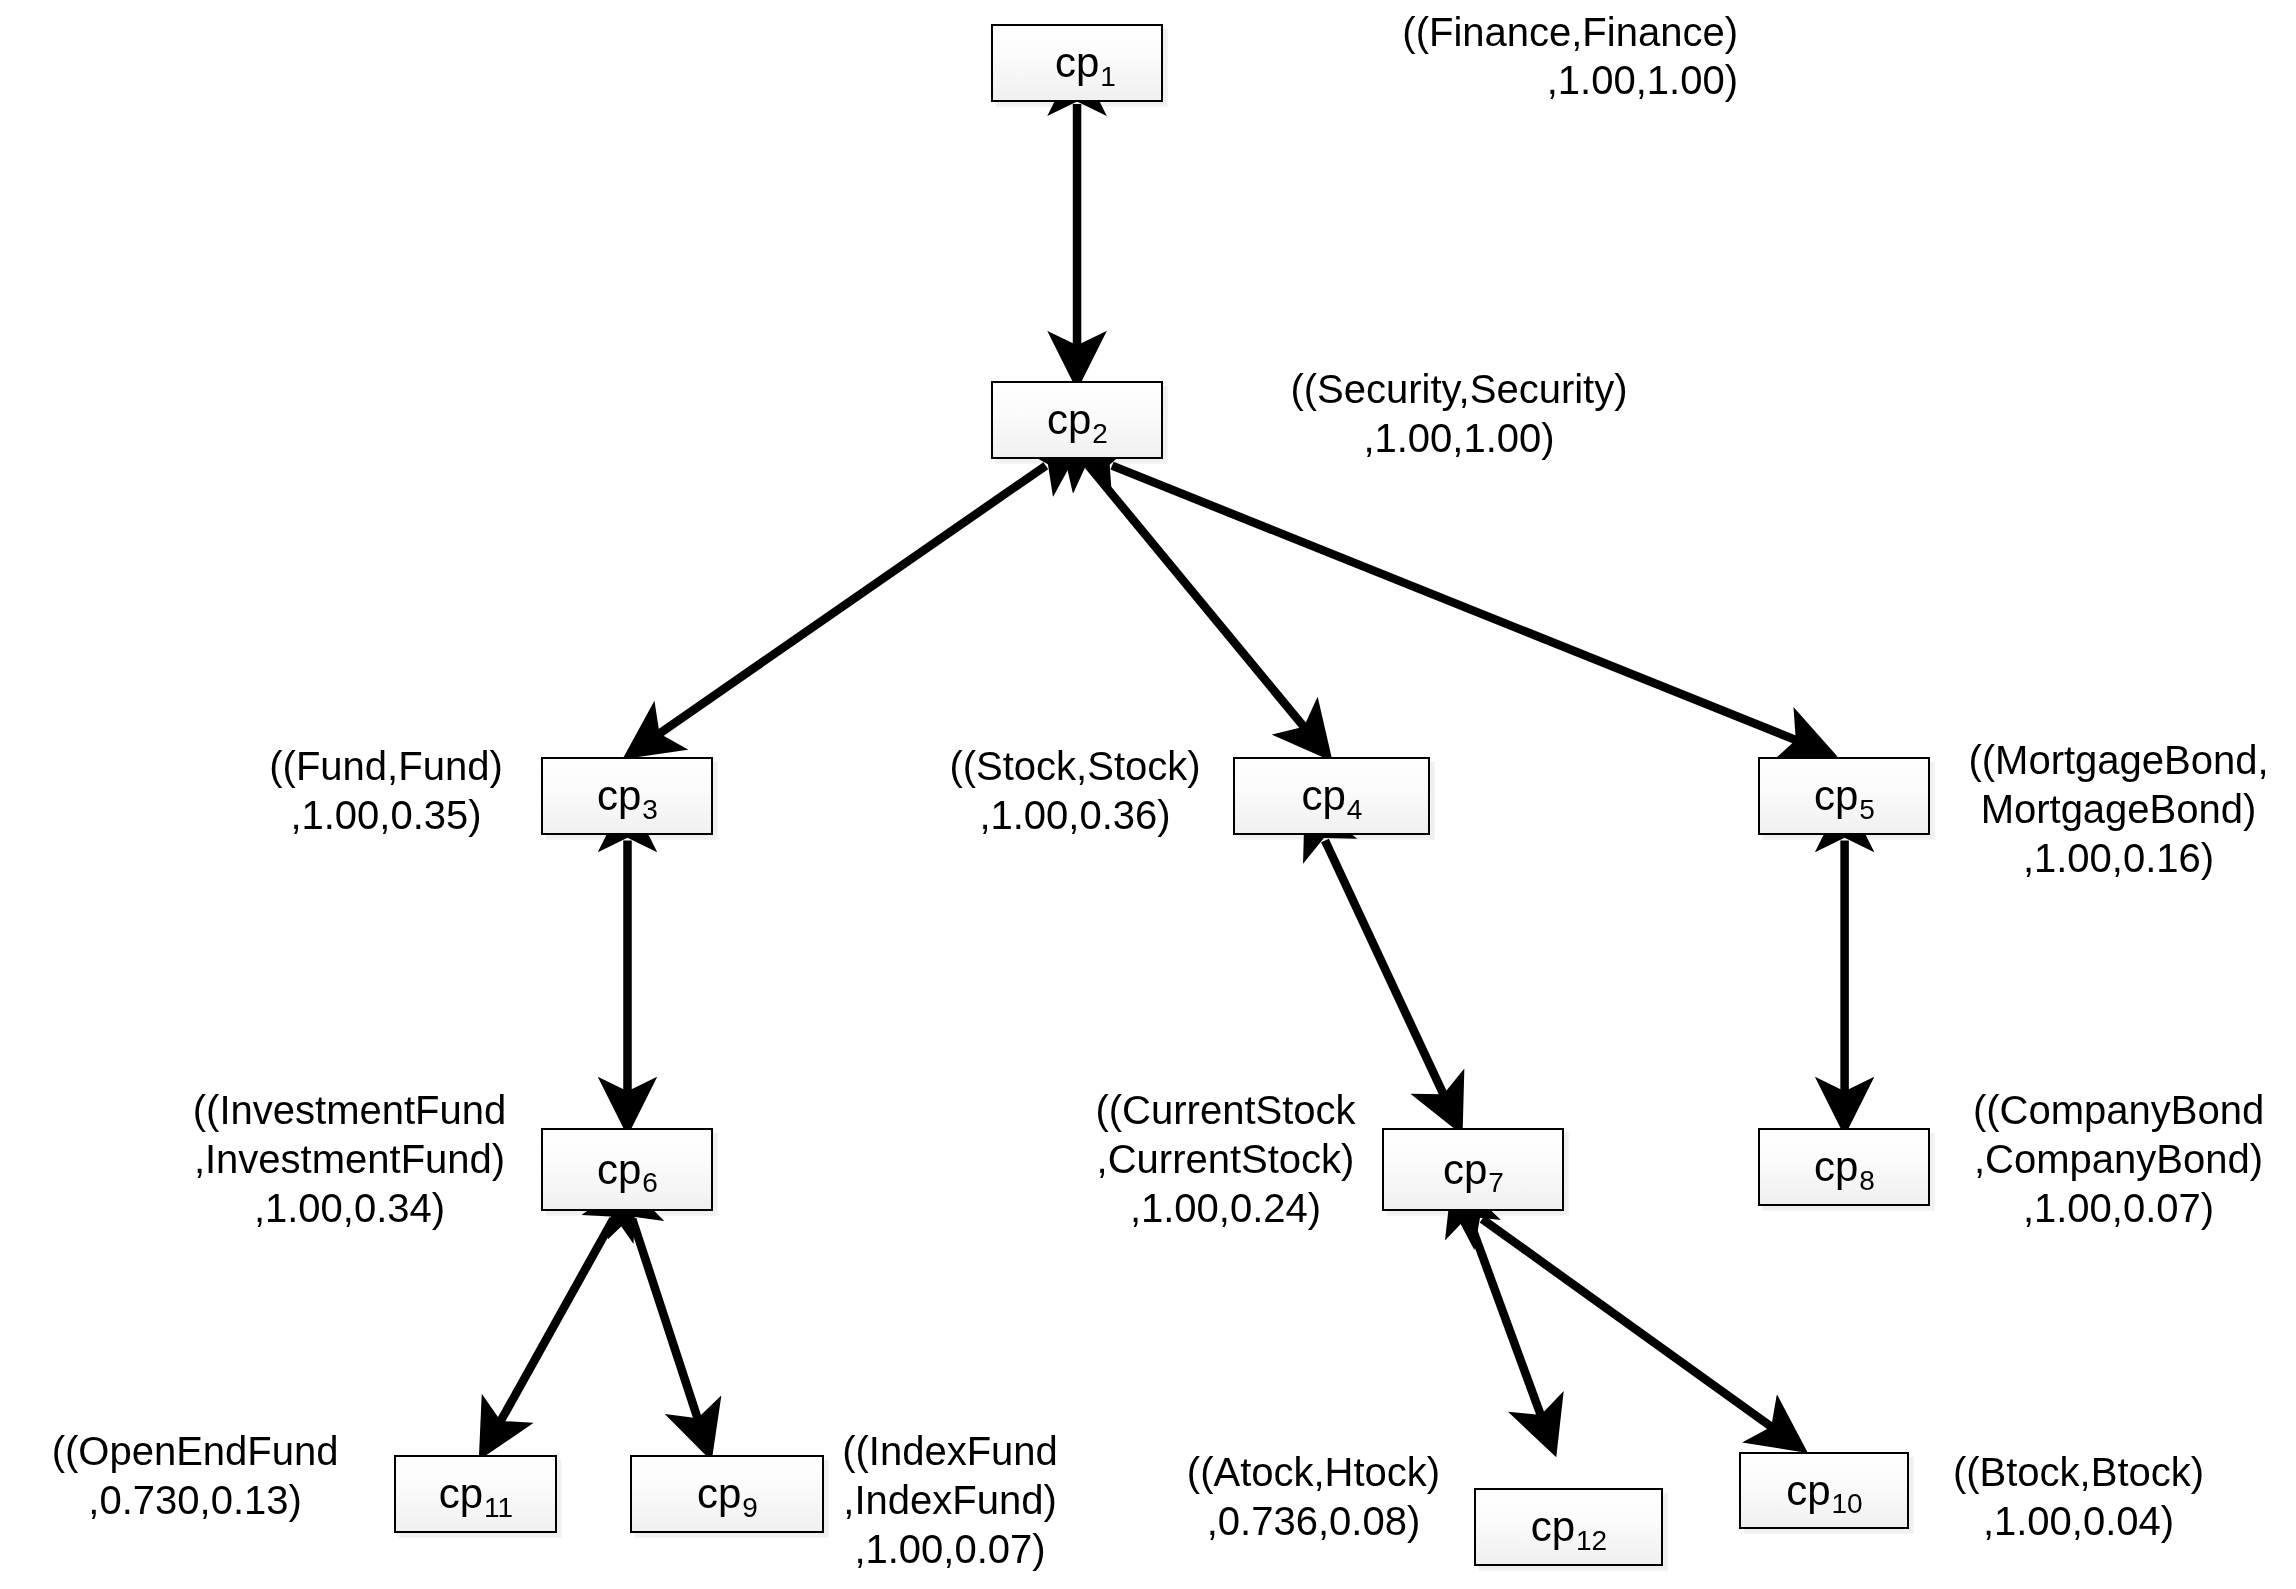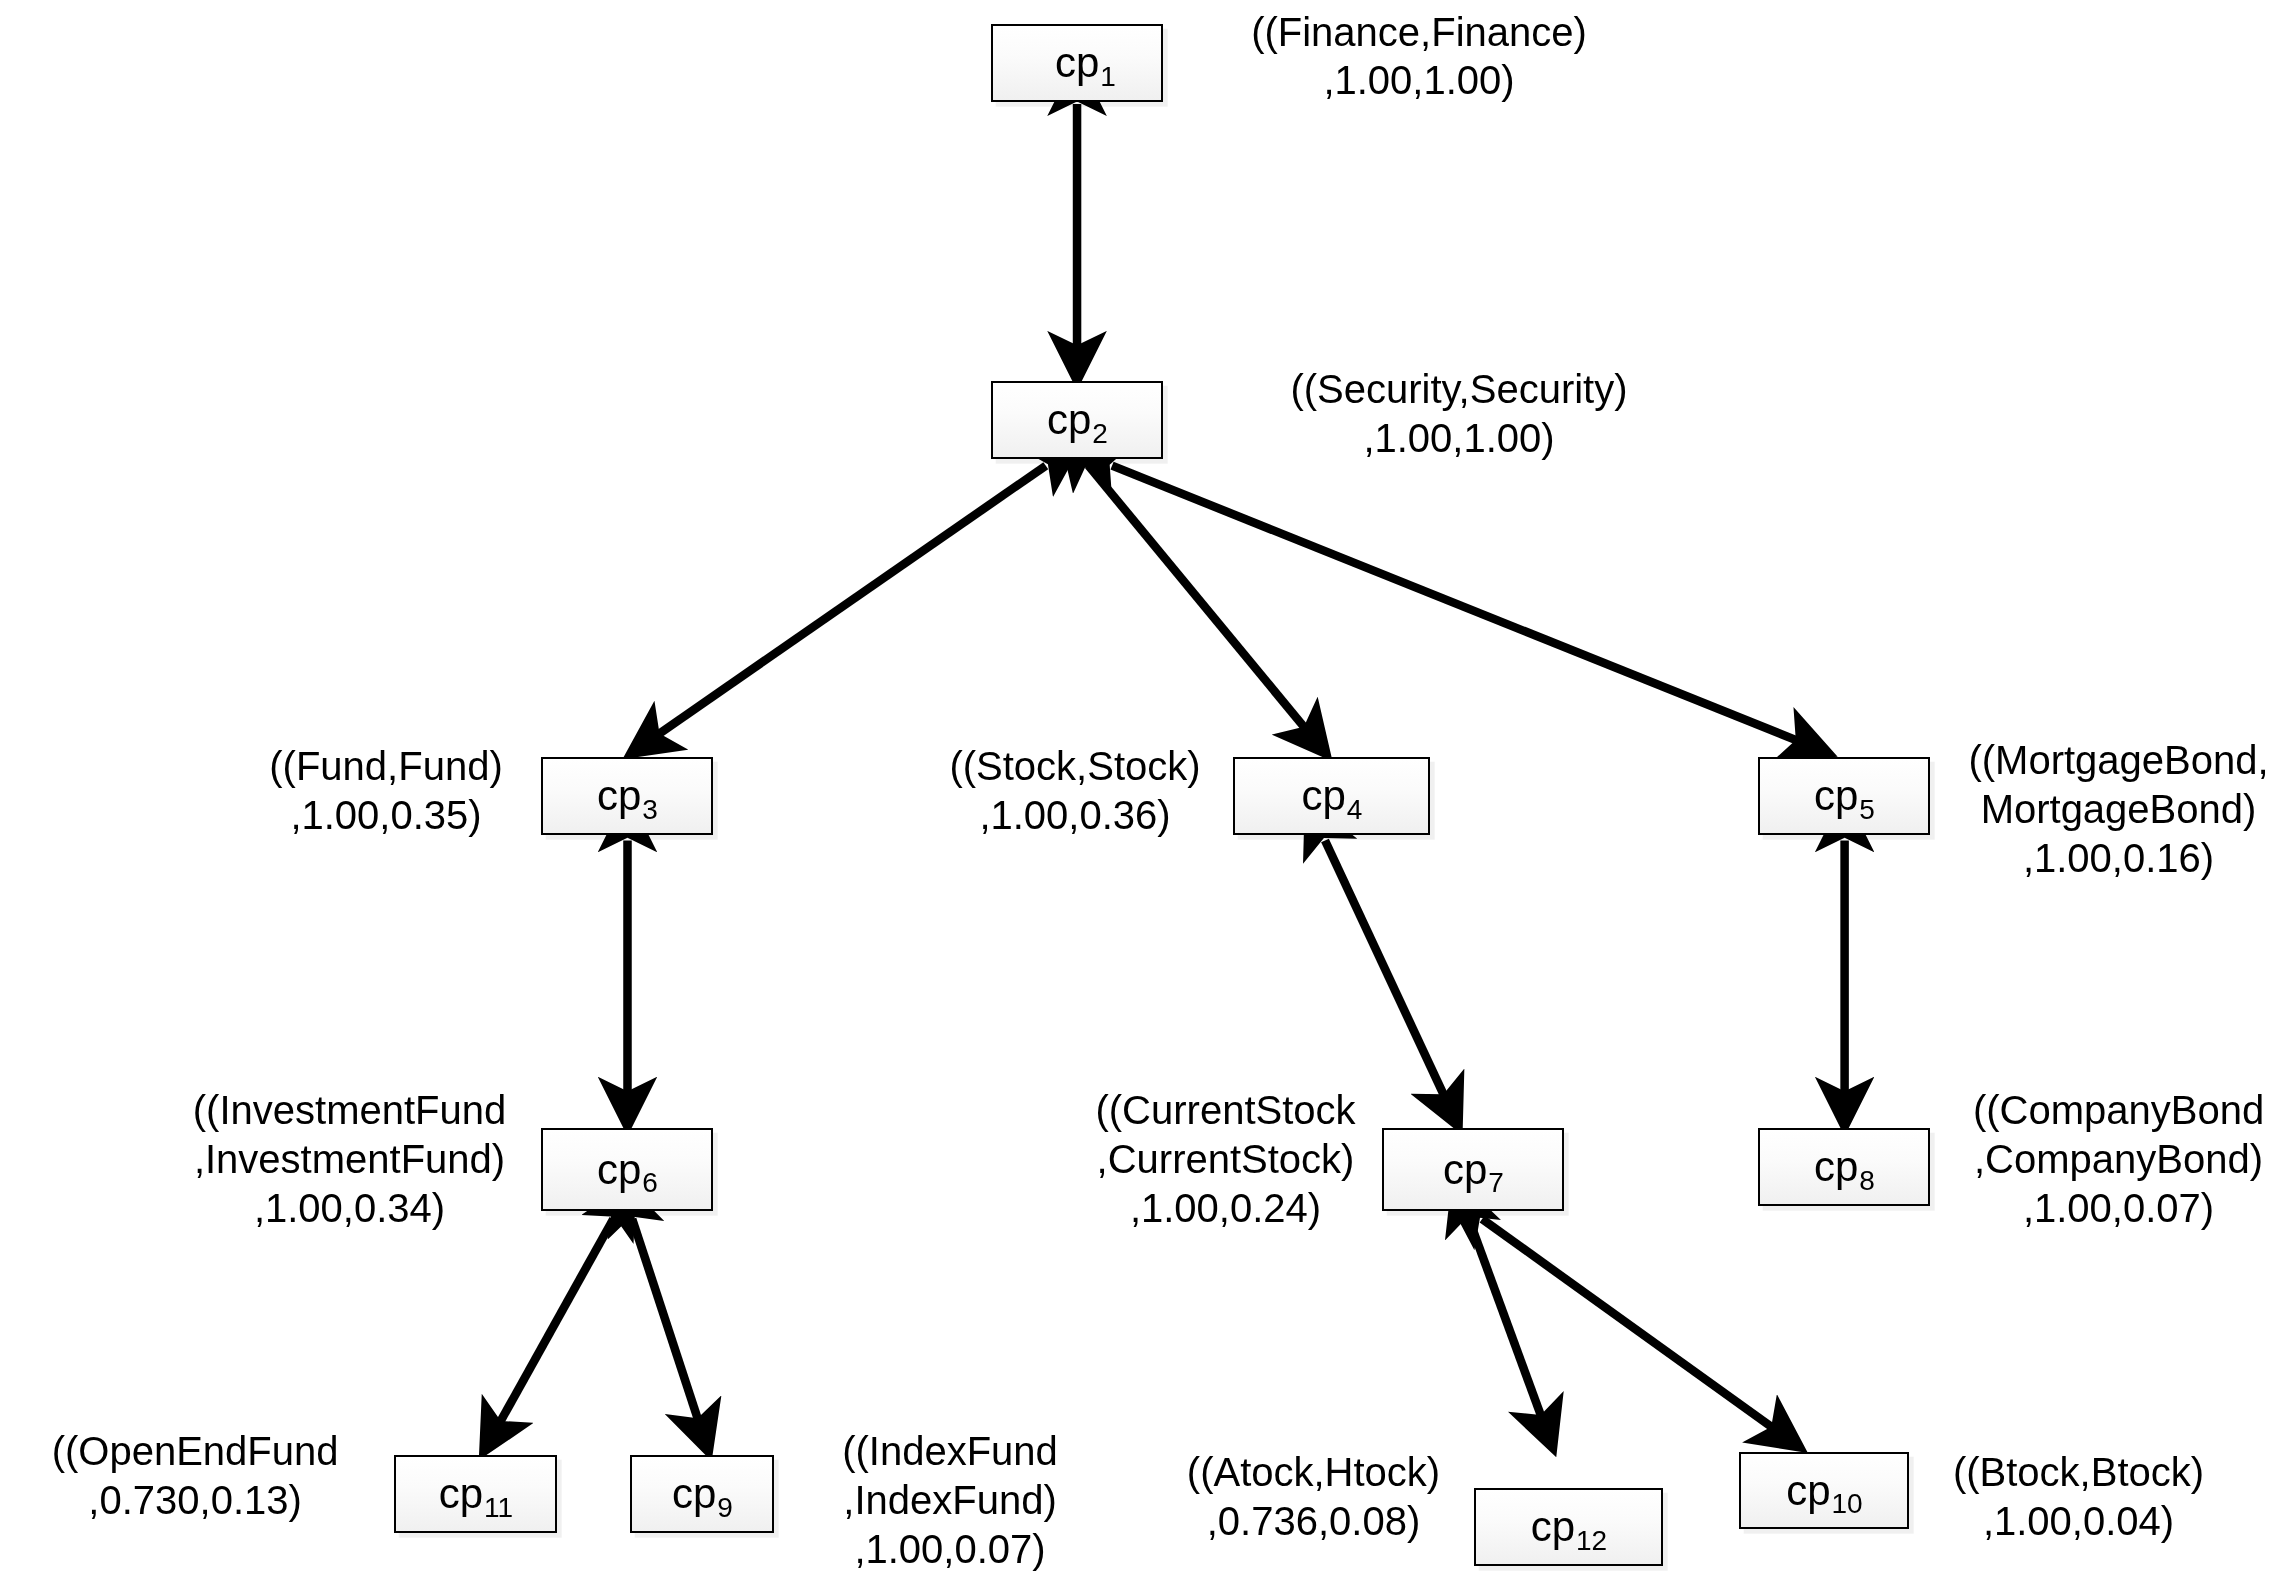--- a/index.html
+++ b/index.html
@@ -106,32 +106,32 @@
       </div>
       <div class="node" style="left: 1382px; top: 1128px; width: 182px; height: 83px;">
         <span class="nlabel"><span>cp</span><span class="nsub">7</span></span>
       </div>
       <div class="node" style="left: 1758px; top: 1128px; width: 172px; height: 78px;">
         <span class="nlabel"><span>cp</span><span class="nsub">8</span></span>
       </div>
       <div class="node" style="left: 394px; top: 1455px; width: 163px; height: 78px;">
         <span class="nlabel"><span>cp</span><span class="nsub">11</span></span>
       </div>
-      <div class="node" style="left: 630px; top: 1455px; width: 144px; height: 78px; align-items: center;">
+      <div class="node" style="left: 630px; top: 1455px; width: 194px; height: 78px; align-items: center;">
         <span class="nlabel"><span>cp</span><span class="nsub">9</span></span>
       </div>
       <div class="node" style="left: 1474px; top: 1452px; width: 189px; height: 78px; margin-top: 36px;">
         <span class="nlabel"><span>cp</span><span class="nsub">12</span></span>
       </div>
       <div class="node" style="left: 1739px; top: 1452px; width: 170px; height: 77px;">
         <span class="nlabel"><span>cp</span><span class="nsub">10</span></span>
       </div>
     </div>
   <div id="ann-layer">
-      <div class="ann right" style="left: 1154px; top: 7.6px; width: 530px;"><div>((Finance,Finance)</div><div>,1.00,1.00)</div></div>
+      <div class="ann right" style="left: 1208px; top: 7.6px; width: 530px; text-align: right;"><div>((Finance,Finance)</div><div>,1.00,1.00)</div></div>
       <div class="ann right" style="left: 1194px; top: 365px; width: 530px;"><div>((Security,Security)</div><div>,1.00,1.00)</div></div>
       <div class="ann left" style="left: 244px; top: 742px; width: 284px;"><div>((Fund,Fund)</div><div>,1.00,0.35)</div></div>
       <div class="ann left" style="left: 933px; top: 742px; width: 284px;"><div>((Stock,Stock)</div><div>,1.00,0.36)</div></div>
       <div class="ann right" style="left: 1948px; top: 736px; width: 341px;"><div>((MortgageBond,</div><div>MortgageBond)</div><div>,1.00,0.16)</div></div>
       <div class="ann left" style="left: 167px; top: 1086px; width: 365px;"><div>((InvestmentFund</div><div>,InvestmentFund)</div><div>,1.00,0.34)</div></div>
       <div class="ann left" style="left: 1079px; top: 1086px; width: 293px;"><div>((CurrentStock</div><div>,CurrentStock)</div><div>,1.00,0.24)</div></div>
       <div class="ann right" style="left: 1948px; top: 1086px; width: 341px;"><div>((CompanyBond</div><div>,CompanyBond)</div><div>,1.00,0.07)</div></div>
       <div class="ann left" style="left: 7.6px; top: 1427px; width: 375px;"><div>((OpenEndFund</div><div>,0.730,0.13)</div></div>
       <div class="ann right" style="left: 823px; top: 1427px; width: 254px;"><div>((IndexFund</div><div>,IndexFund)</div><div>,1.00,0.07)</div></div>
       <div class="ann left" style="left: 1168px; top: 1448px; width: 291px;"><div>((Atock,Htock)</div><div>,0.736,0.08)</div></div>

